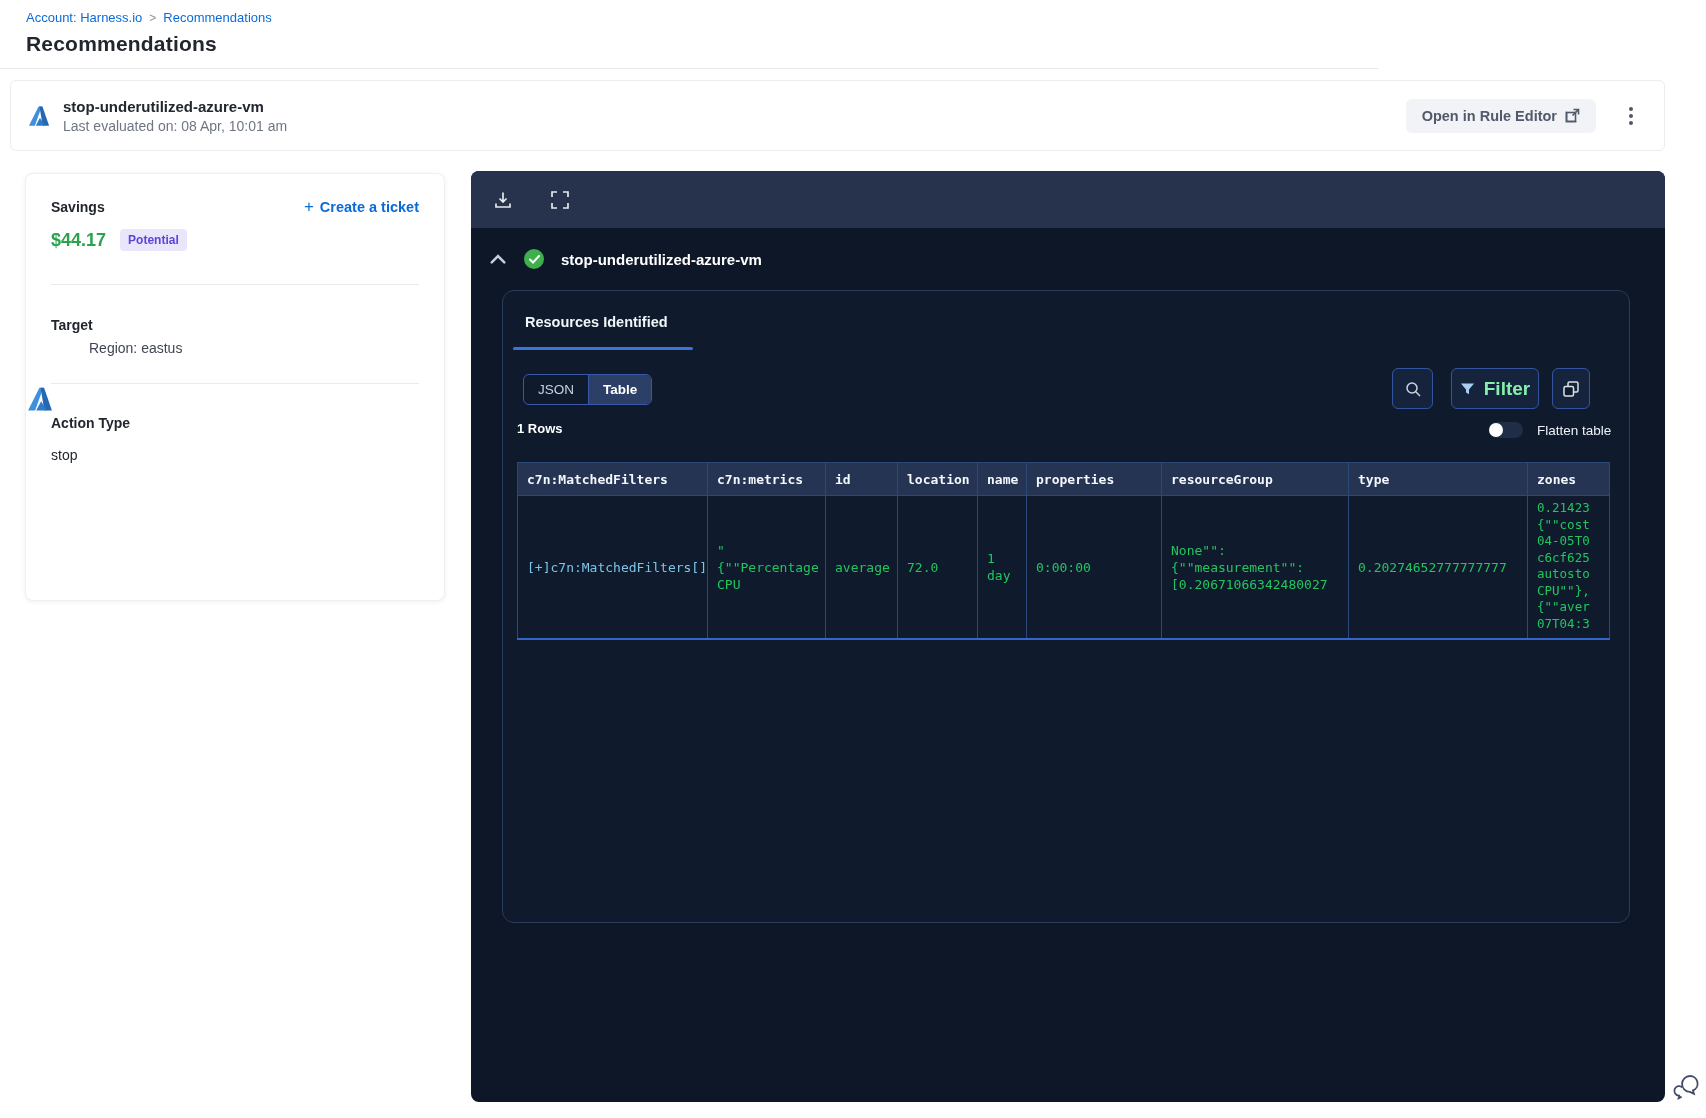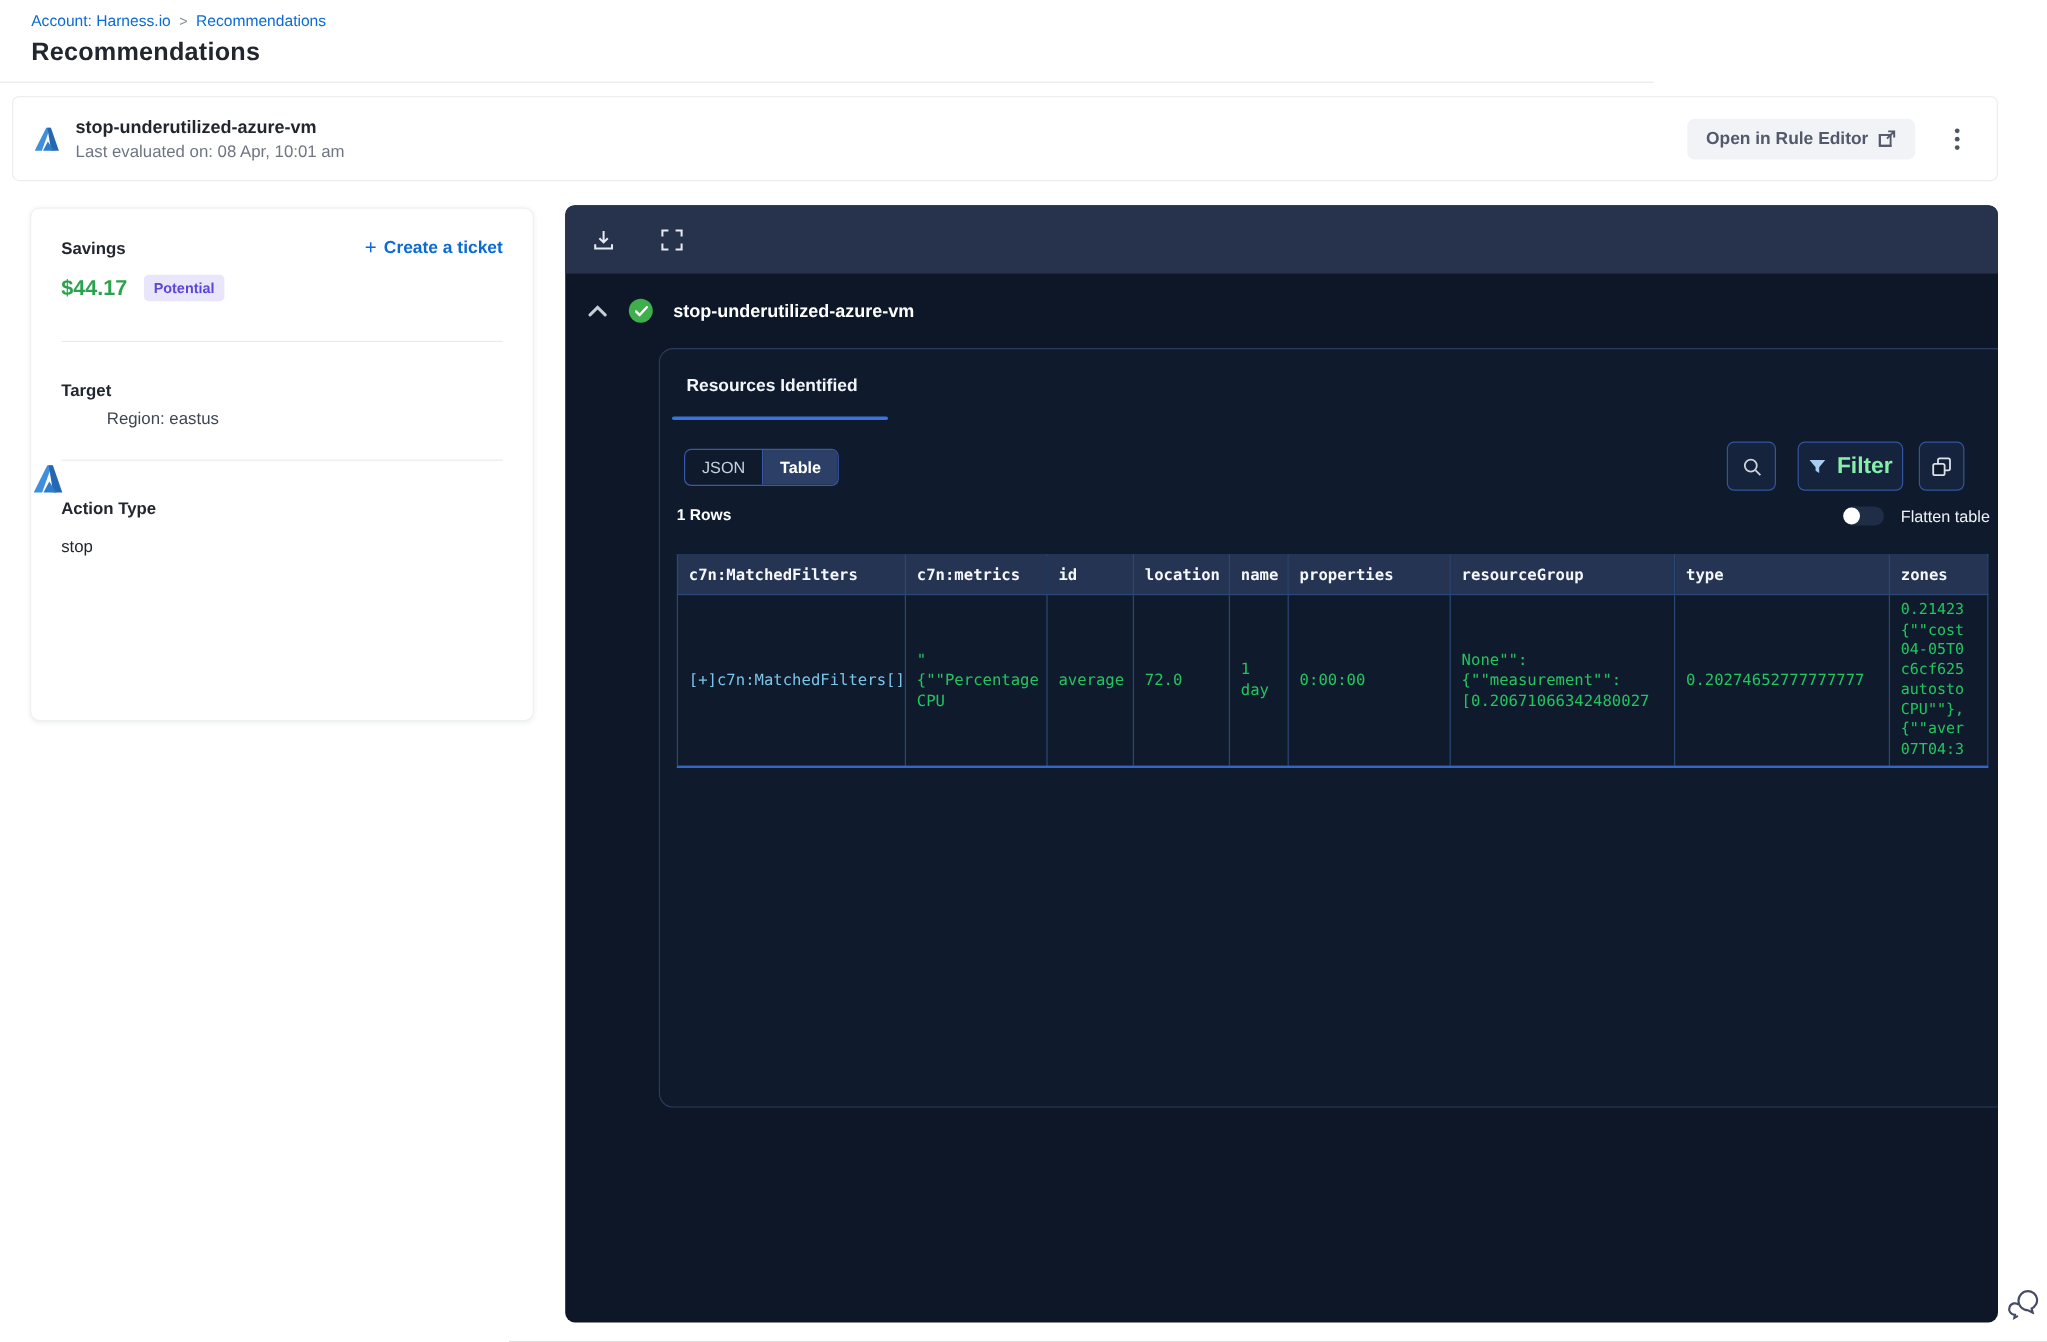--- a/index.html
+++ b/index.html
@@ -45,21 +45,21 @@
 
   
   .panel { position:absolute; left:471px; top:171px; width:1194px; height:931px; background:#0d1727; border-radius:8px; overflow:hidden; }
   .panel-toolbar { height:57px; background:#27334d; display:flex; align-items:center; padding-left:21px; gap:35px; }
   .tool-btn { width:22px; height:22px; cursor:pointer; display:flex; align-items:center; justify-content:center; }
   .panel-title-row { display:flex; align-items:center; margin:21px 0 0 19px; gap:0; }
   .chev-btn { width:16px; height:16px; cursor:pointer; }
   .check-circle { width:20px; height:20px; border-radius:50%; background:#3fae4c; margin-left:18px; display:flex; align-items:center; justify-content:center; }
   .panel-title { color:#fff; font-size:15px; font-weight:bold; margin-left:17px; }
 
-  .inner-card { position:absolute; left:31px; top:119px; width:1128px; height:633px; background:#0f1b2d; border:1px solid #2a3c59; border-radius:12px;margin-left:47px; }
+  .inner-card { position:absolute; left:31px; top:119px; width:1128px; height:633px; background:#0f1b2d; border:1px solid #2a3c59; border-radius:12px; }
   .tab { position:absolute; left:22px; top:23px; color:#f2f5f9; font-size:14.5px; font-weight:bold; cursor:pointer; }
   .tab-underline { position:absolute; left:10px; top:56px; width:180px; height:3px; background:#3a74da; border-radius:2px; }
 
   .seg-toggle { position:absolute; left:20px; top:83px; height:31px; display:flex; border:1px solid #3a57a8; border-radius:6px; overflow:hidden; }
   .seg { padding:0 14px; display:flex; align-items:center; font-size:13.5px; cursor:pointer; }
   .seg-json { color:#c9d1dd; background:transparent; border-right:1px solid #3a57a8; }
   .seg-table { color:#ffffff; font-weight:bold; background:#2c3f66; }
 
   .icon-btn { position:absolute; top:77px; height:41px; border:1px solid #33559e; border-radius:6px; background:#16233c; display:flex; align-items:center; justify-content:center; cursor:pointer; }
   .search-btn { left:889px; width:41px; }

